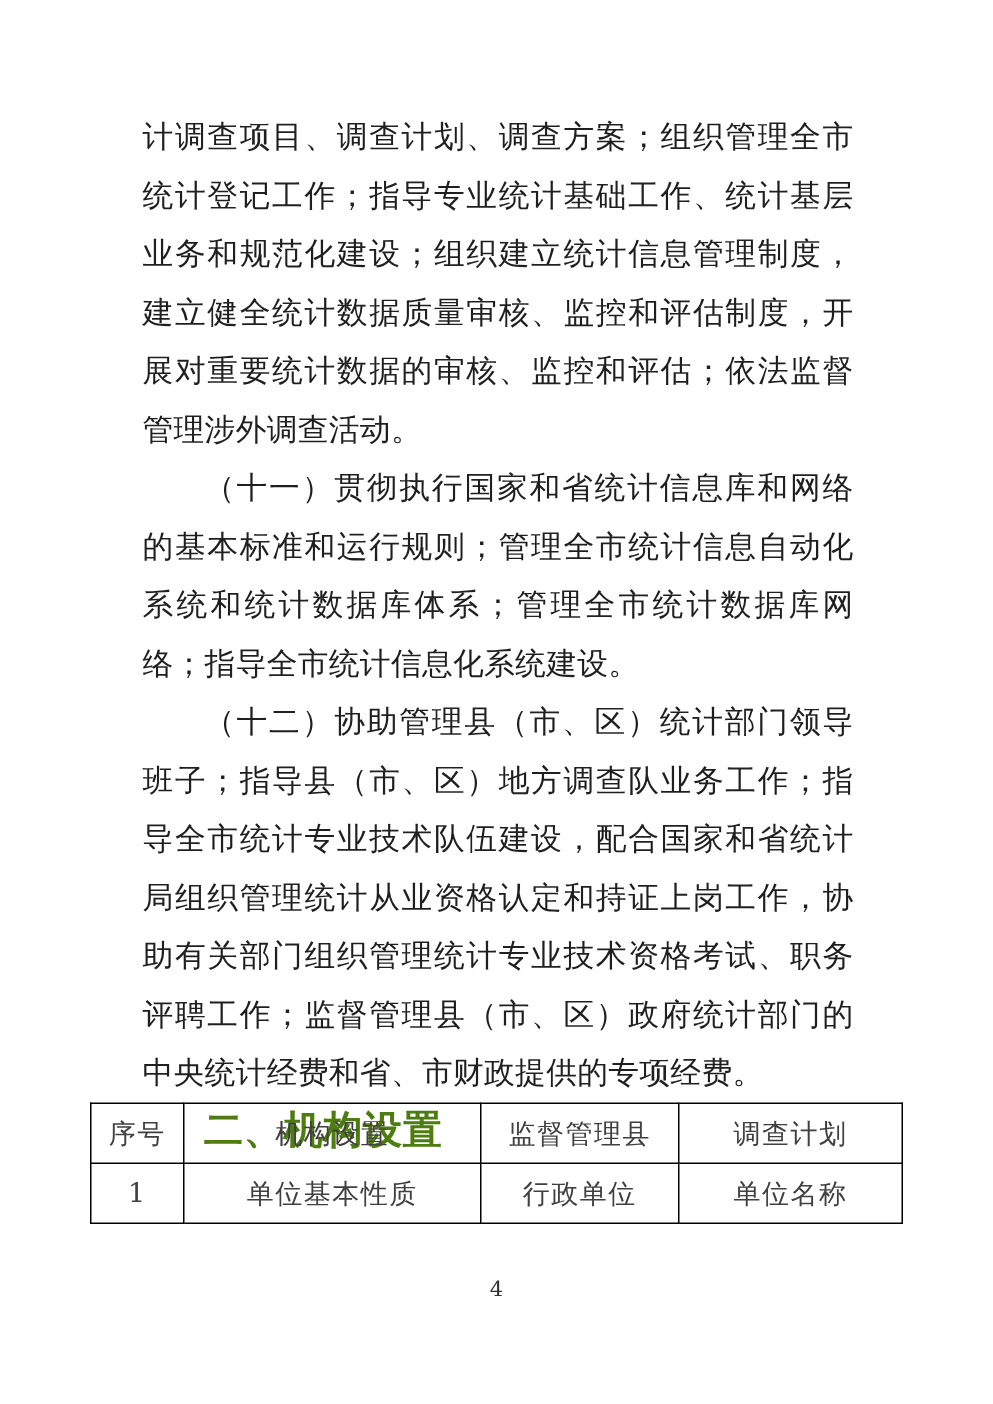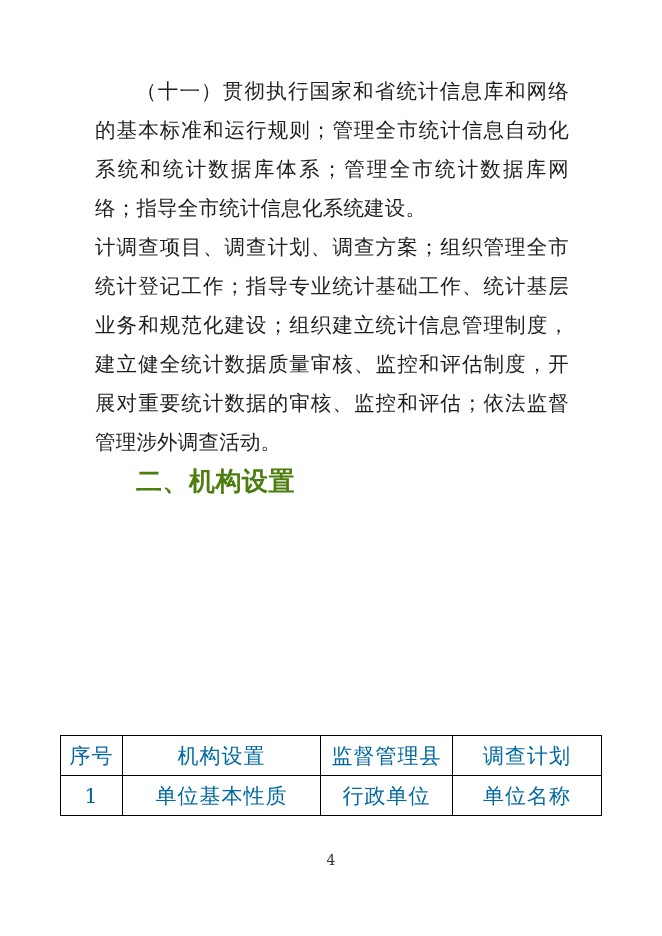--- a/index.html
+++ b/index.html
@@ -74,23 +74,23 @@
   table.unit-table {
     border-collapse: collapse;
     width: 541px;
     table-layout: fixed;
   }
   table.unit-table td {
     border: 1px solid #000000;
     height: 39px;
     text-align: center;
     vertical-align: middle;
-    font-size: 21px;
+    font-size: 18px;
     font-family: "DejaVu Serif", "Liberation Serif", serif;
-    color: #0369a1;
+    color: #404040;
     letter-spacing: 1px;
     padding: 0 2px;
   }
   col.c1 { width: 62px; }
   col.c2 { width: 198px; }
   col.c3 { width: 132px; }
   col.c4 { width: 149px; }
 
   
   .page-number {
@@ -104,24 +104,25 @@
     color: #303030;
   }
 </style>
 </head>
 <body>
 
 <div id="page">
 
   <div class="content">
 
+    <p class="para noindent">计调查项目、调查计划、调查方案；组织管理全市统计登记工作；指导专业统计基础工作、统计基层业务和规范化建设；组织建立统计信息管理制度，建立健全统计数据质量审核、监控和评估制度，开展对重要统计数据的审核、监控和评估；依法监督管理涉外调查活动。</p>
+
     <p class="para indent2">（十一）贯彻执行国家和省统计信息库和网络的基本标准和运行规则；管理全市统计信息自动化系统和统计数据库体系；管理全市统计数据库网络；指导全市统计信息化系统建设。</p>
 
-    <p class="para noindent">计调查项目、调查计划、调查方案；组织管理全市统计登记工作；指导专业统计基础工作、统计基层业务和规范化建设；组织建立统计信息管理制度，建立健全统计数据质量审核、监控和评估制度，开展对重要统计数据的审核、监控和评估；依法监督管理涉外调查活动。</p>
-
+    <p class="para indent2">（十二）协助管理县（市、区）统计部门领导班子；指导县（市、区）地方调查队业务工作；指导全市统计专业技术队伍建设，配合国家和省统计局组织管理统计从业资格认定和持证上岗工作，协助有关部门组织管理统计专业技术资格考试、职务评聘工作；监督管理县（市、区）政府统计部门的中央统计经费和省、市财政提供的专项经费。</p>
 
 
     <h2 class="section-heading">二、机构设置</h2>
 
 
   </div>
 
   <div class="table-wrap">
     <table class="unit-table">
       <colgroup>

